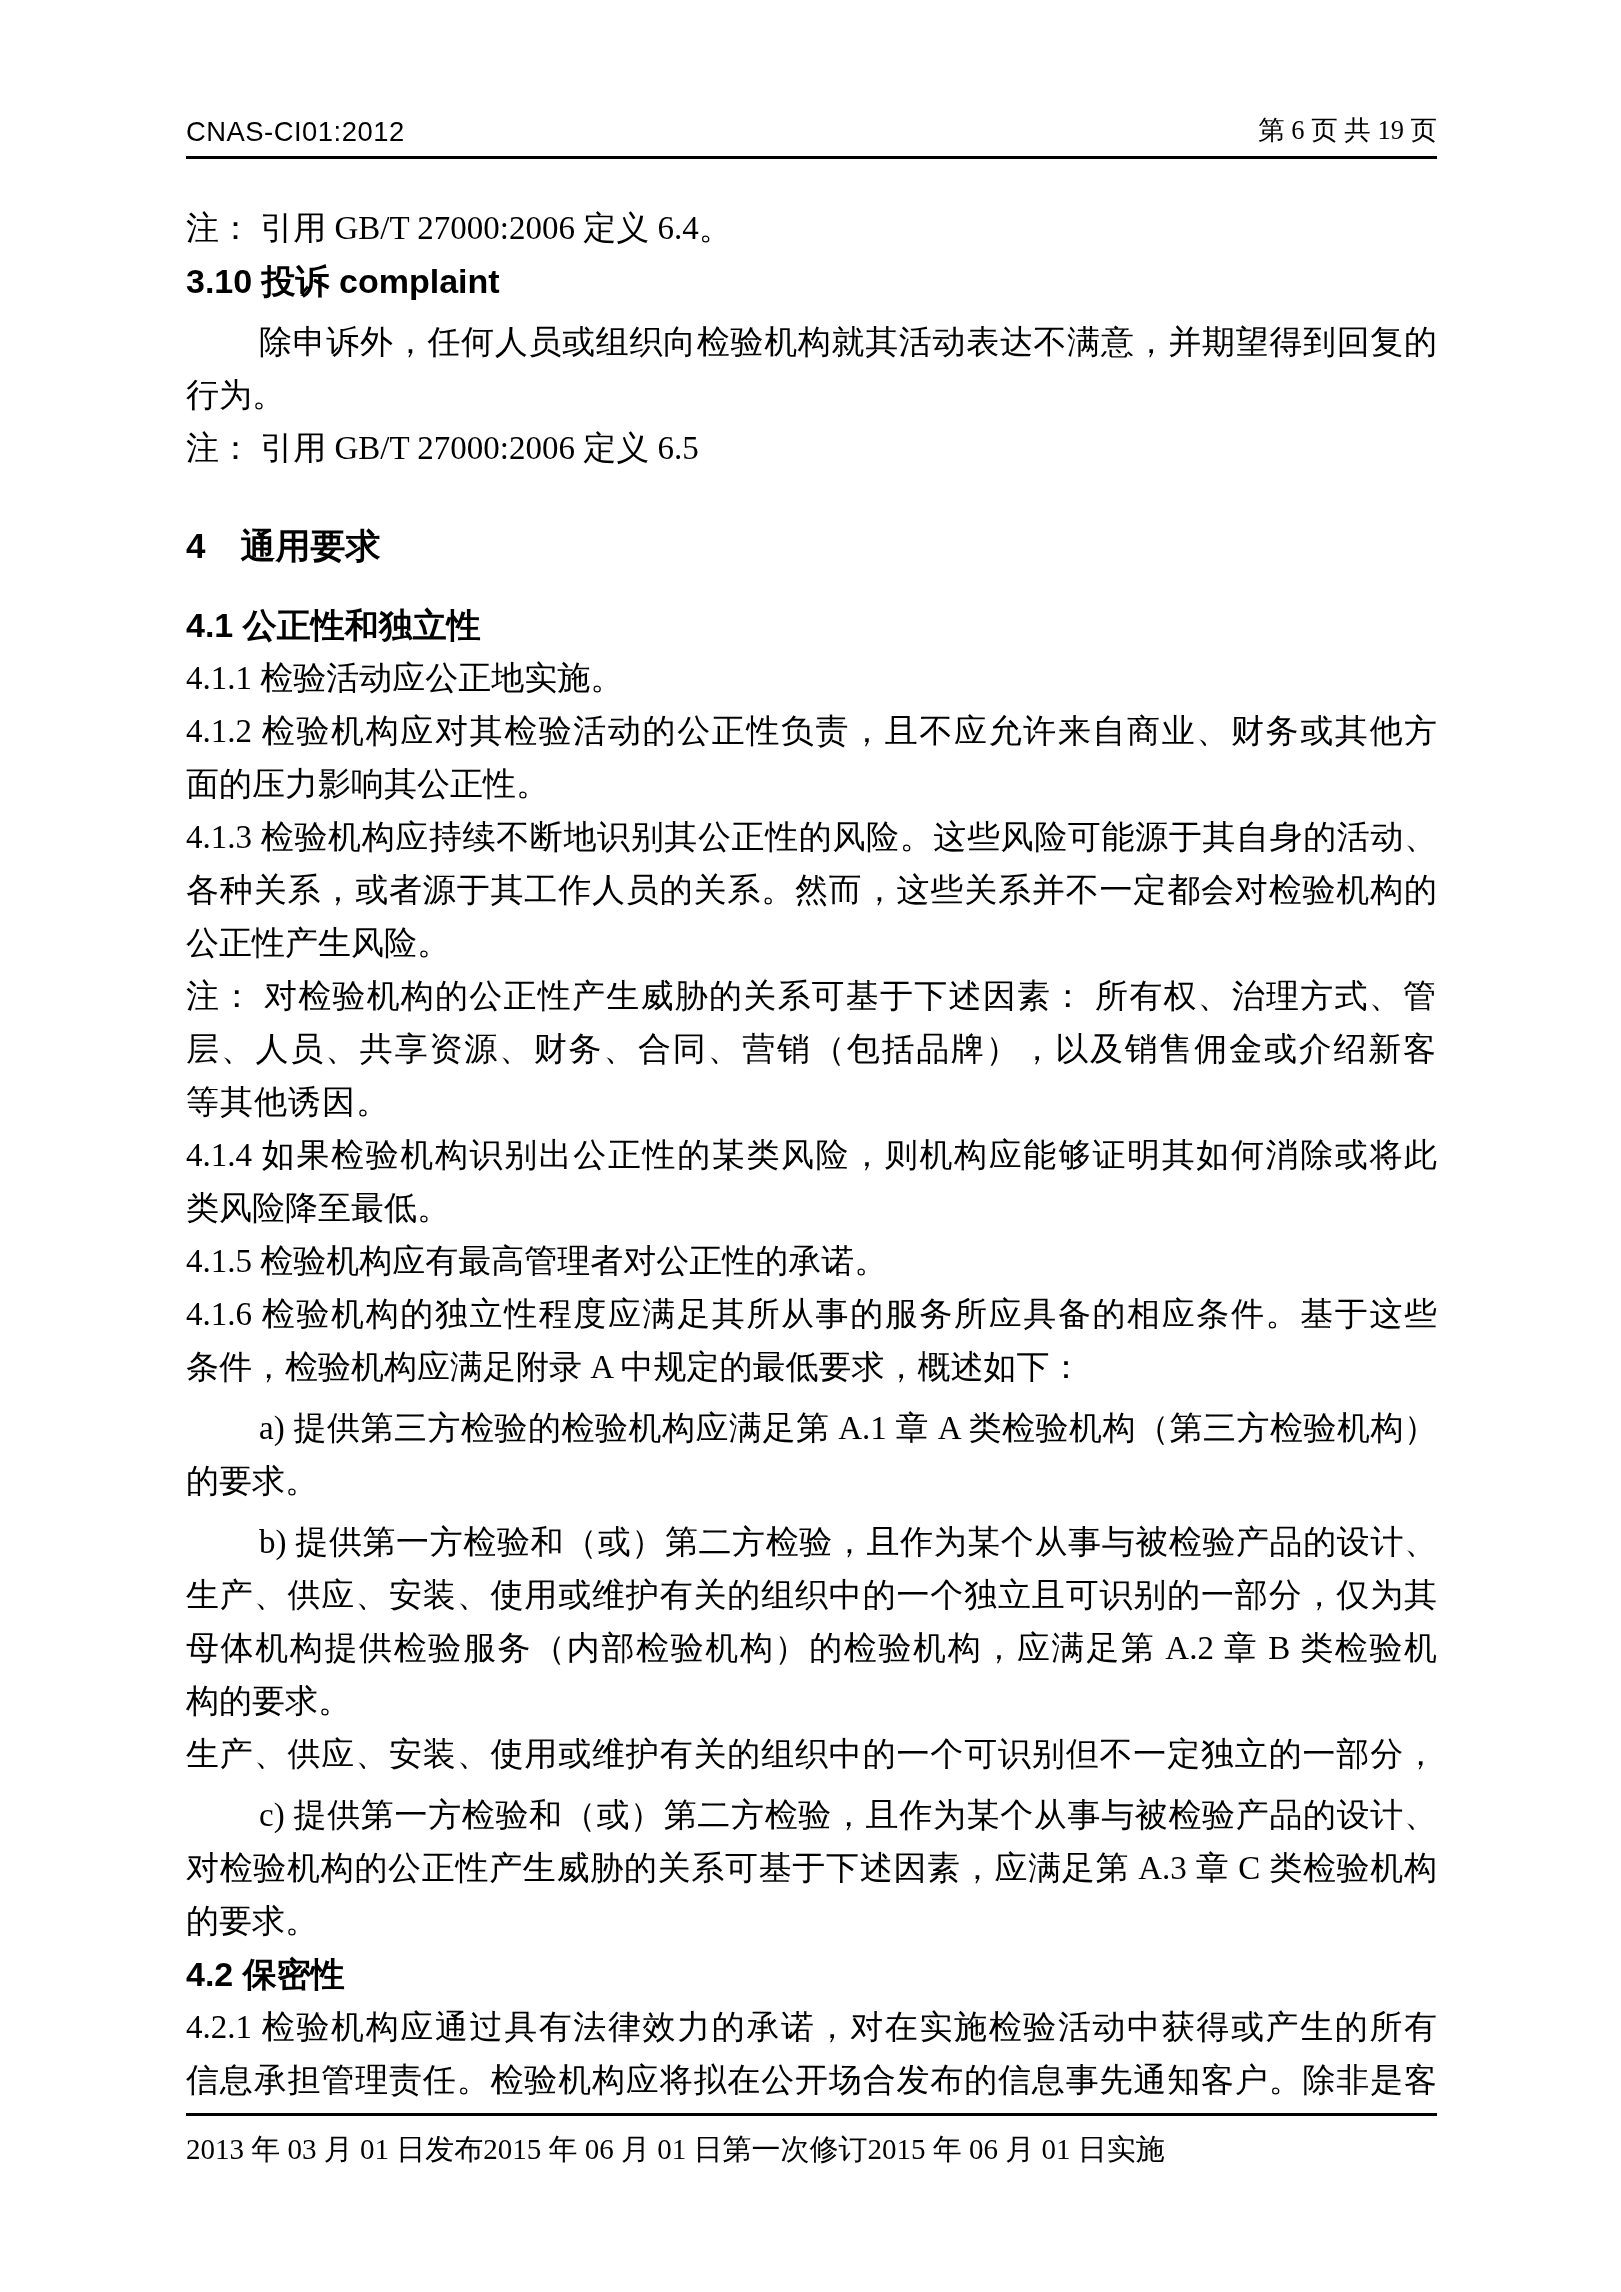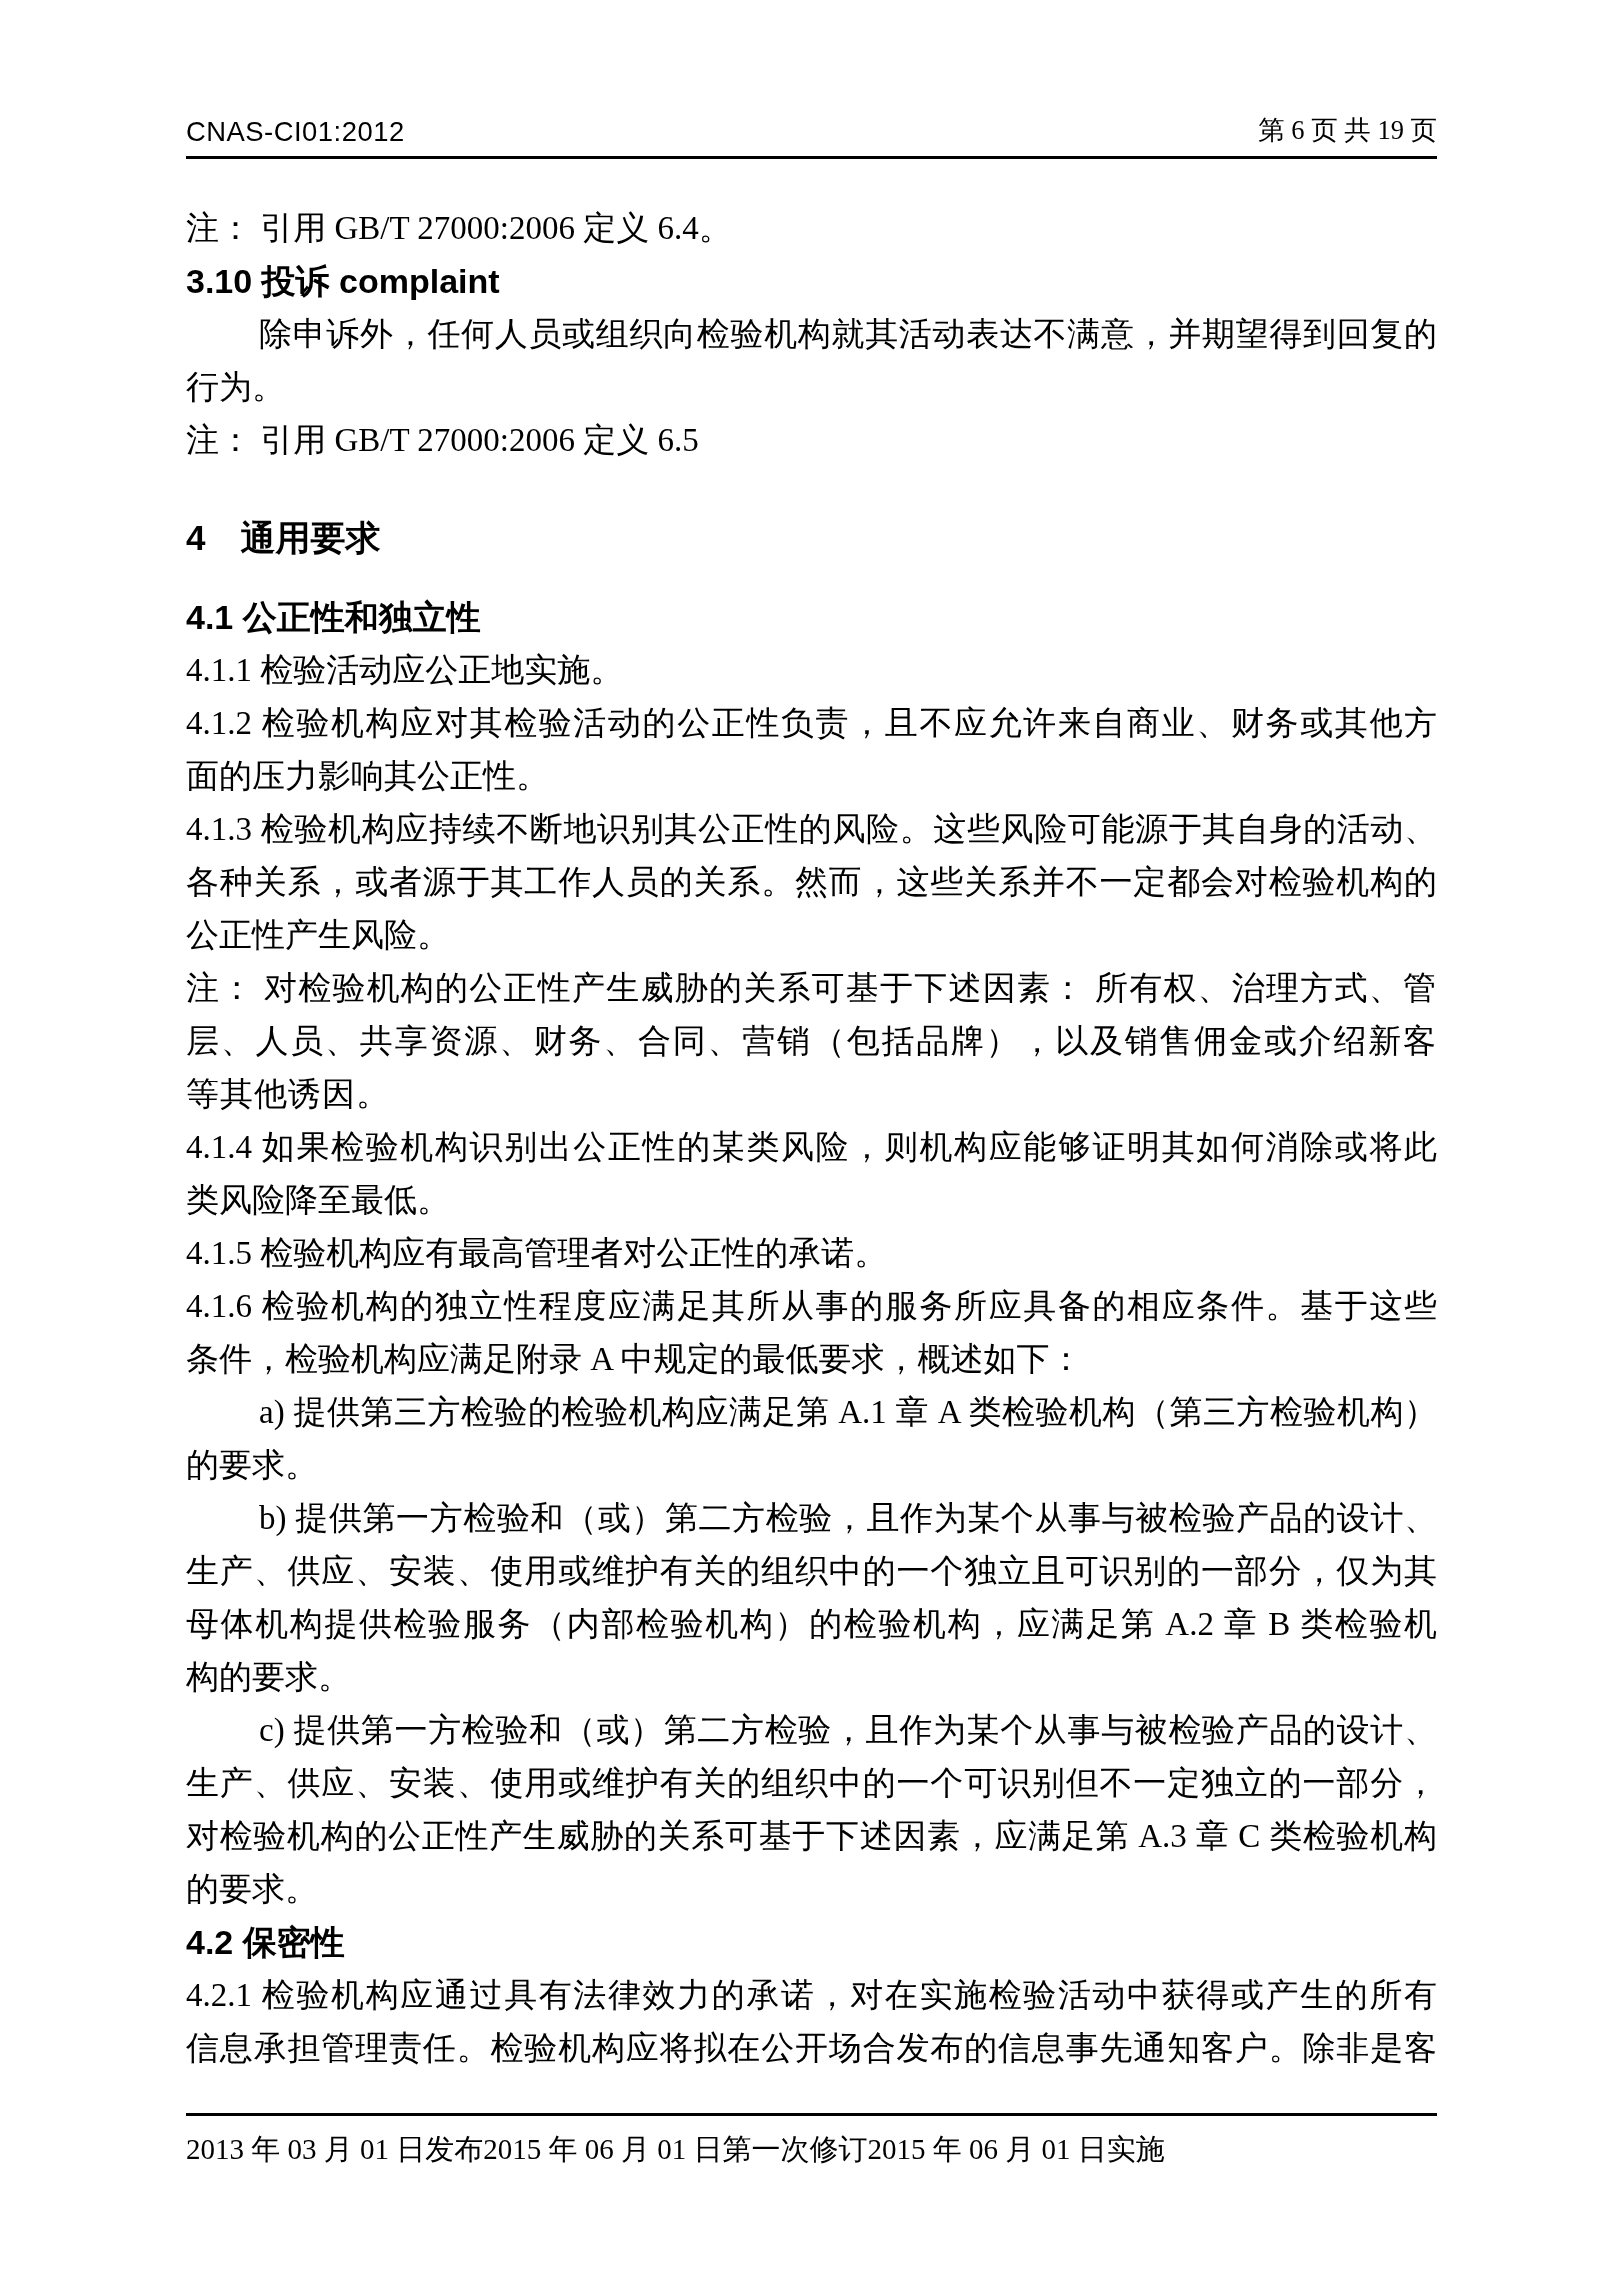--- a/index.html
+++ b/index.html
@@ -41,20 +41,21 @@
     line-height: 53px;
     overflow: hidden;
     text-align: left;
   }
   .line.fill {
     text-align: justify;
     text-align-last: justify;
   }
   .line.indent {
     padding-left: 73px;
+    margin-top: 8px;
   }
   .line.h2 {
     font-family: "Liberation Sans", sans-serif;
     font-weight: bold;
     font-size: 34px;
   }
   .line.note {
     letter-spacing: 1px;
   }
   .h1 {
@@ -111,22 +112,22 @@
       <div class="line">类风险降至最低。</div>
       <div class="line">4.1.5 检验机构应有最高管理者对公正性的承诺。</div>
       <div class="line fill">4.1.6 检验机构的独立性程度应满足其所从事的服务所应具备的相应条件。基于这些</div>
       <div class="line">条件，检验机构应满足附录 A 中规定的最低要求，概述如下：</div>
       <div class="line indent fill">a) 提供第三方检验的检验机构应满足第 A.1 章 A 类检验机构（第三方检验机构）</div>
       <div class="line">的要求。</div>
       <div class="line indent fill">b) 提供第一方检验和（或）第二方检验，且作为某个从事与被检验产品的设计、</div>
       <div class="line fill">生产、供应、安装、使用或维护有关的组织中的一个独立且可识别的一部分，仅为其</div>
       <div class="line fill">母体机构提供检验服务（内部检验机构）的检验机构，应满足第 A.2 章 B 类检验机</div>
       <div class="line">构的要求。</div>
+      <div class="line fill">生产、供应、安装、使用或维护有关的组织中的一个可识别但不一定独立的一部分，</div>
       <div class="line indent fill">c) 提供第一方检验和（或）第二方检验，且作为某个从事与被检验产品的设计、</div>
-      <div class="line fill">生产、供应、安装、使用或维护有关的组织中的一个可识别但不一定独立的一部分，</div>
       <div class="line fill">对检验机构的公正性产生威胁的关系可基于下述因素，应满足第 A.3 章 C 类检验机构</div>
       <div class="line">的要求。</div>
       <div class="line h2">4.2 保密性</div>
       <div class="line fill">4.2.1 检验机构应通过具有法律效力的承诺，对在实施检验活动中获得或产生的所有</div>
       <div class="line fill">信息承担管理责任。检验机构应将拟在公开场合发布的信息事先通知客户。除非是客</div>
     </div>
 
   <div class="footer">
     <span>2013 年 03 月 01 日发布</span>
     <span>2015 年 06 月 01 日第一次修订</span>

